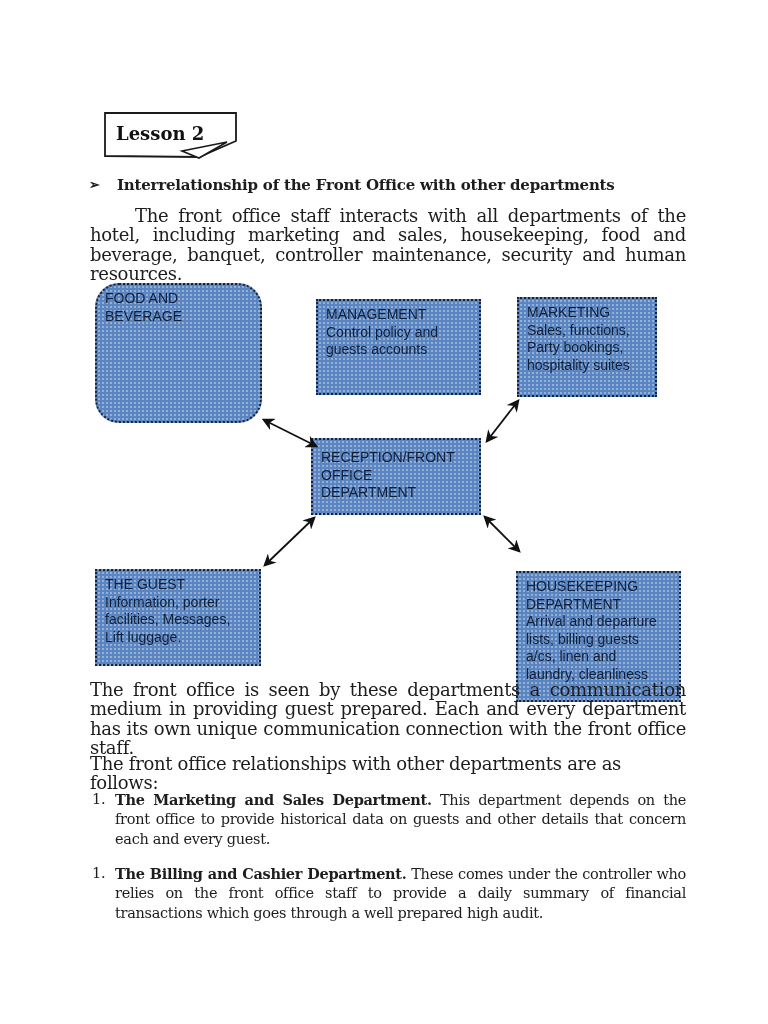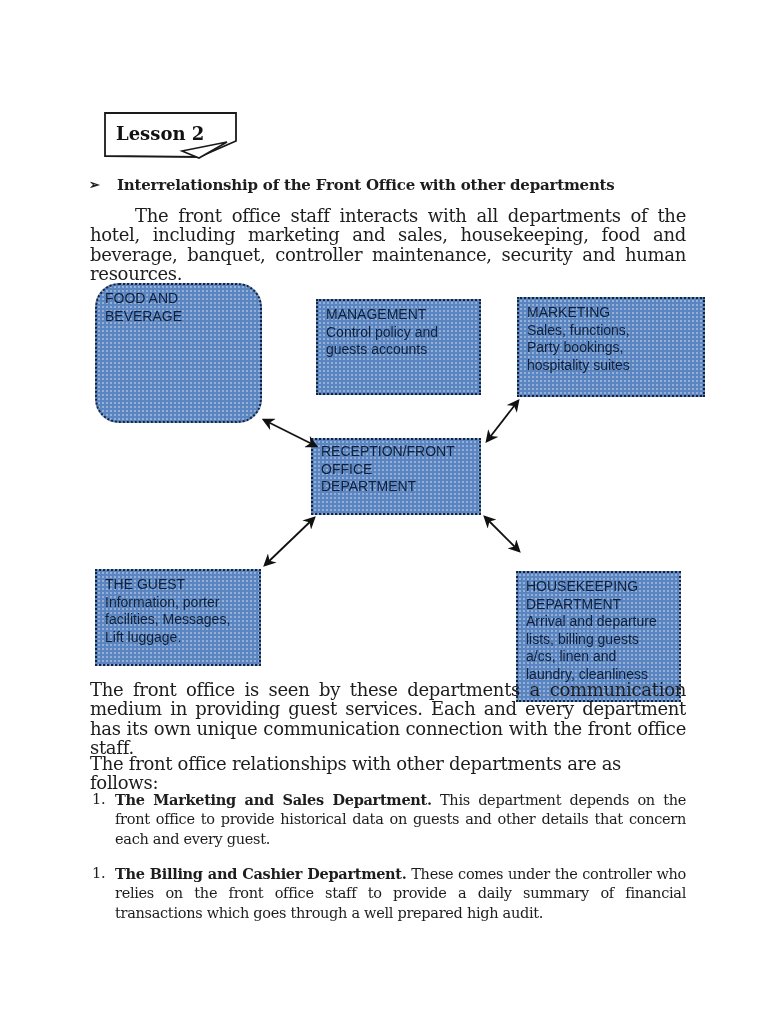--- a/index.html
+++ b/index.html
@@ -50,22 +50,22 @@
     border:2px dotted var(--box_border);
     box-sizing:border-box;
     font-family:"Liberation Sans","DejaVu Sans",sans-serif;
     color:var(--box_text);
     font-size:14px;line-height:17.5px;
     padding:5px 6px 4px 8px;
   }
   .dbox-title,.dbox-body{white-space:pre-line;}
   .box-food{left:95px;top:283px;width:167px;height:140px;border-radius:24px;}
   .box-mgmt{left:316px;top:299px;width:165px;height:96px;}
-  .box-mkt{left:517px;top:297px;width:188px;height:100px;}
-  .box-rec{left:311px;top:438px;width:170px;height:77px;padding-top:3px;}
+  .box-mkt{left:517px;top:297px;width:140px;height:100px;}
+  .box-rec{left:311px;top:438px;width:170px;height:77px;padding-top:9px;}
   .box-guest{left:95px;top:569px;width:166px;height:97px;}
   .box-hk{left:516px;top:551px;width:165px;height:131px;margin-top:20px;}
   .arrow-layer{position:absolute;left:0;top:0;width:768px;height:1024px;pointer-events:none;}
 </style>
 </head>
 <body>
 
 <div class="page">
 
   <svg class="lesson-tab" viewBox="0 0 140 64">
@@ -125,21 +125,21 @@
           <path d="M0,0 L10,5 L0,10 L3,5 Z" fill="#111111"></path>
         </marker>
       </defs>
       <line x1="264" y1="420" x2="316" y2="446" stroke="#111111" stroke-width="1.8" marker-start="url(#ah)" marker-end="url(#ah)"></line>
       <line x1="518" y1="401" x2="487" y2="441" stroke="#111111" stroke-width="1.8" marker-start="url(#ah)" marker-end="url(#ah)"></line>
       <line x1="314" y1="518" x2="265" y2="565" stroke="#111111" stroke-width="1.8" marker-start="url(#ah)" marker-end="url(#ah)"></line>
       <line x1="485" y1="517" x2="519" y2="551" stroke="#111111" stroke-width="1.8" marker-start="url(#ah)" marker-end="url(#ah)"></line>
     </svg>
   </div>
 
-  <div class="para after-diagram">The front office is seen by these departments a communication medium in providing guest services. Each and every department has its own unique communication connection with the front office staff.</div>
+  <div class="para after-diagram">The front office is seen by these departments a communication medium in providing guest prepared. Each and every department has its own unique communication connection with the front office staff.</div>
 
   <div class="para follows">The front office relationships with other departments are as follows:</div>
 
   <div class="list-item item-1">
     <span class="list-num">1.</span>
     <div class="list-body">
       <span class="lead">The Marketing and Sales Department.</span><span> This department depends on the front office to provide historical data on guests and other details that concern each and every guest.</span>
     </div>
   </div>
 

